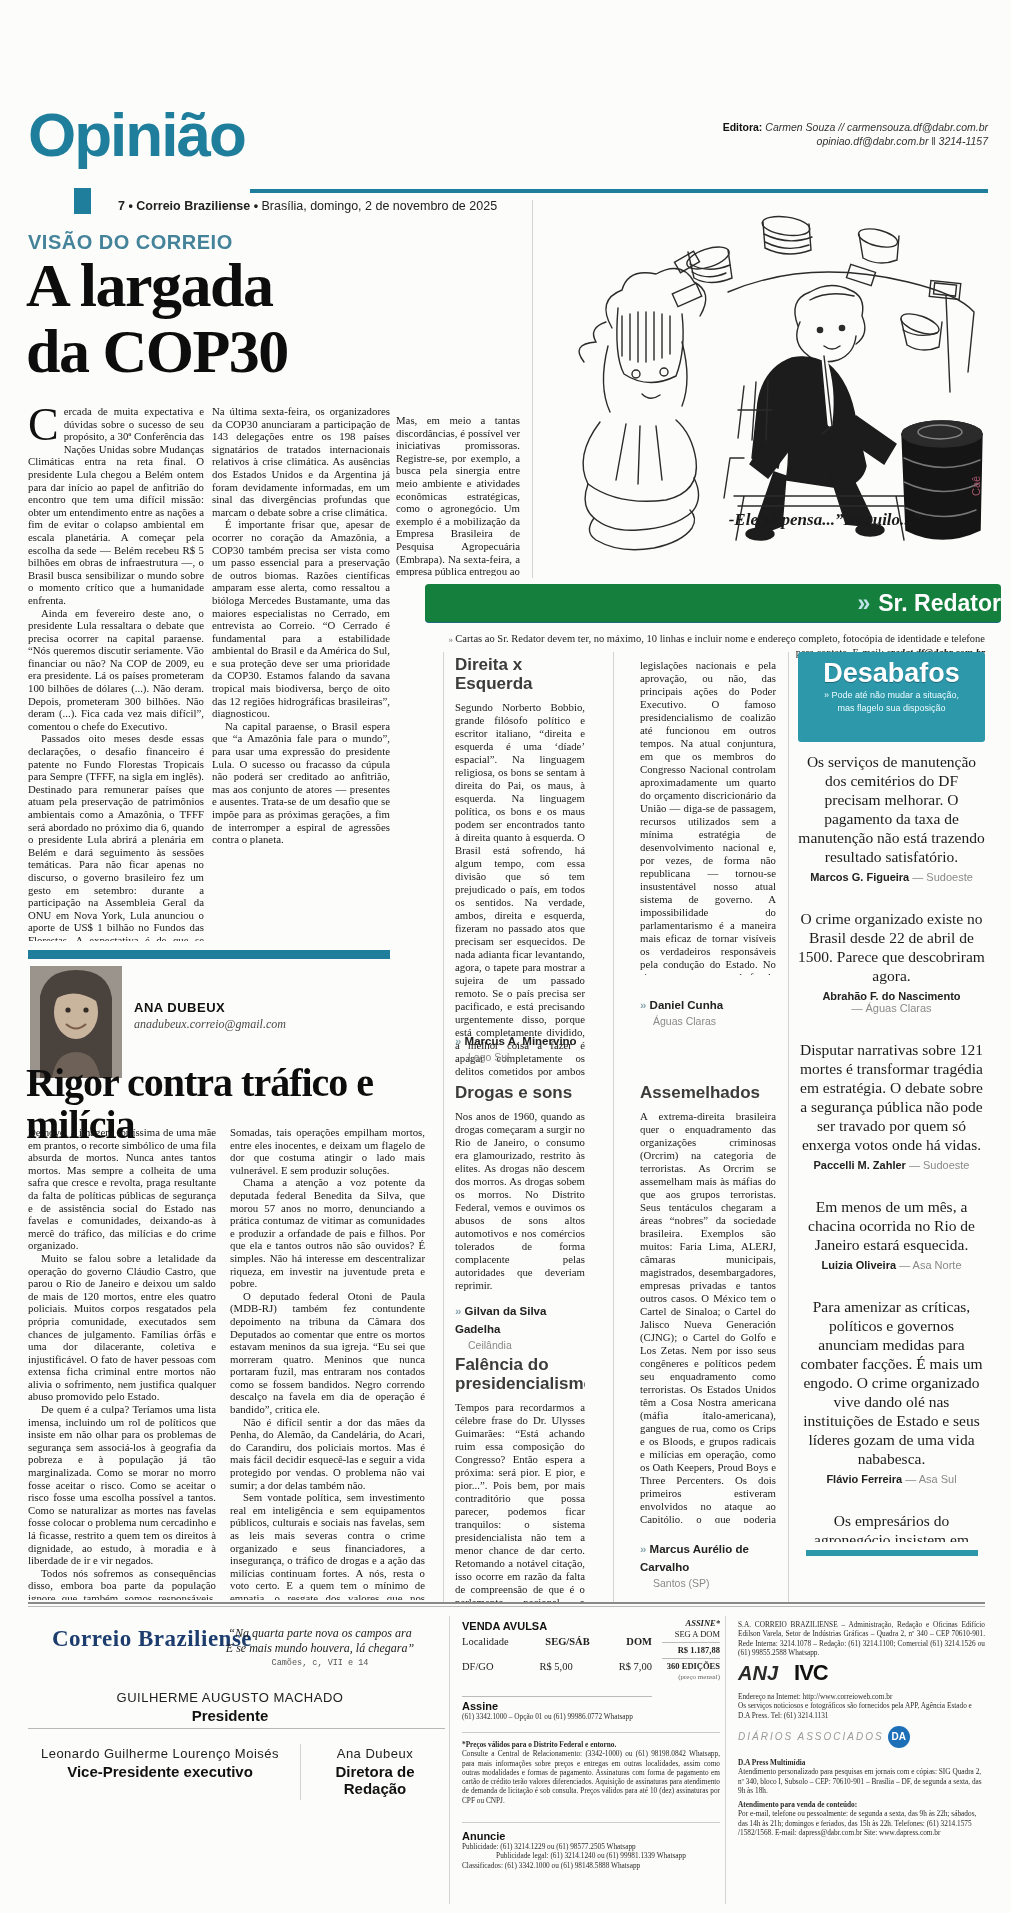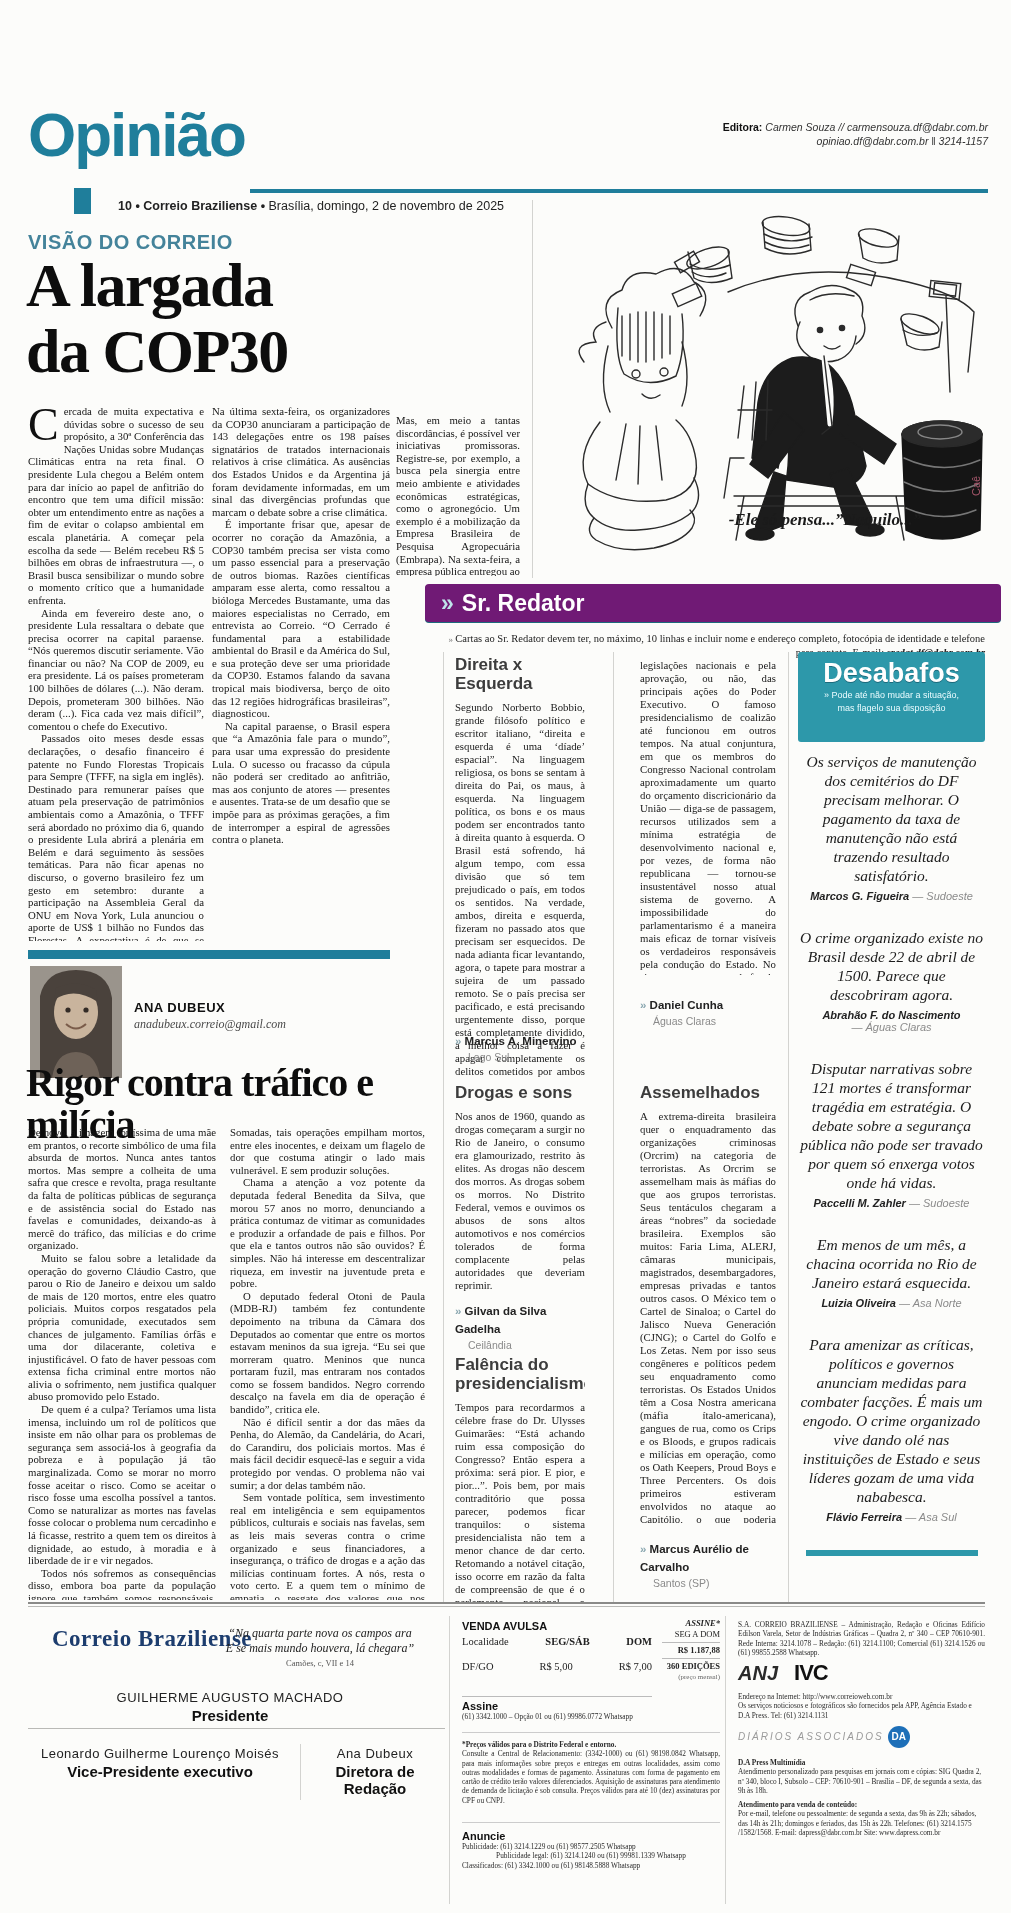--- a/index.html
+++ b/index.html
@@ -32,22 +32,22 @@
   
   .lh{font-family:"Liberation Sans",sans-serif;font-weight:700;font-size:17px;line-height:19px;color:#3c3c3c;margin:0 0 8px 0;}
   .letcol p{margin:0;text-indent:11px;font-size:10.8px;line-height:13px;text-align:justify;color:#1a1a1a;}
   .letcol p:first-child{text-indent:0;}
   .byline{margin-top:10px;font-family:"Liberation Sans",sans-serif;}
   .byline .nm{font-weight:800;font-size:11.5px;color:#222;}
   .byline .nm::before{content:"» ";color:#8aa7b0;}
   .byline .pl{display:block;font-size:10.5px;color:#8a8a8a;margin:2px 0 0 13px;}
 
   
-  .band{background:#701a75;border-radius:4px;box-shadow:0 1px 0 #1d6a7c;color:#fff;
-        font-family:"Liberation Sans",sans-serif;font-weight:800;font-size:23px;line-height:38px;padding-left:16px;}
+  .band{background:#15803d;border-radius:4px;box-shadow:0 1px 0 #1d6a7c;color:#fff;
+        font-family:"Liberation Sans",sans-serif;font-weight:800;font-size:23px;line-height:38px;padding-left:16px;text-align:right;}
   .band .chev{color:#bfe3ea;margin-right:8px;}
   .cartas{font-size:10.5px;line-height:14px;color:#222;text-align:right;}
   .cartas::before{content:"» ";color:#777;font-size:9px;}
   .cartas .em{font-weight:bold;font-style:italic;}
 
   
   .desbox{background:#2d98aa;border-radius:3px;color:#fff;text-align:center;padding-top:6px;}
   .desbox .t{font-family:"Liberation Sans",sans-serif;font-weight:800;font-size:27px;line-height:30px;
         text-shadow:0 1px 0 #1d6a7c;}
   .desbox .s{font-family:"Liberation Sans",sans-serif;font-size:9px;line-height:11px;color:#eafcff;padding:2px 10px 0 10px;}
@@ -64,42 +64,42 @@
   
   .vrule{width:1px;background:#d3d3d0;}
   .hrule{height:1px;background:#b9b9b6;}
 
   
   .caption{font-weight:700;font-style:italic;font-size:17px;color:#1b1b1b;text-align:center;}
 
   
   .cblogo{font-family:"Liberation Serif",serif;font-weight:700;color:#1d3d6e;font-size:23px;letter-spacing:.5px;}
   .quote{font-style:italic;font-size:12px;line-height:15px;text-align:center;color:#222;}
-  .quote .att{font-style:normal;font-size:8.5px;color:#555;}
+  .quote .att{font-style:normal;font-size:8.5px;color:#555;font-family:Liberation Mono, monospace;}
   .fname{text-align:center;font-family:"Liberation Sans",sans-serif;}
   .fname .n{font-size:13px;color:#222;letter-spacing:.5px;}
   .fname .r{font-weight:800;font-size:15px;color:#111;margin-top:2px;}
   .ftsmall{font-size:7.3px;line-height:9.3px;color:#2a2a2a;text-align:justify;}
   .ftlabel{font-family:"Liberation Sans",sans-serif;font-weight:800;font-size:11px;color:#111;}
   .fttable{font-size:10.5px;color:#222;}
   .logoANJ{font-family:"Liberation Sans",sans-serif;font-weight:800;font-style:italic;font-size:20px;color:#2a2a2a;}
   .logoIVC{font-family:"Liberation Sans",sans-serif;font-weight:900;font-size:22px;color:#111;letter-spacing:-1px;}
   .dabadge{display:inline-block;width:22px;height:22px;border-radius:50%;background:#1d6fb8;color:#fff;
         font-family:"Liberation Sans",sans-serif;font-weight:800;font-size:10px;line-height:22px;text-align:center;}
   .diarios{font-family:"Liberation Sans",sans-serif;font-size:10px;letter-spacing:2px;color:#9a9a9a;font-style:italic;}
 </style>
 </head>
 <body>
 
 <div class="page">
 
   <div class="abs section-title" style="left:28px;top:104px;">Opinião</div>
   <div class="abs mast-nub" style="left:74px;top:188px;width:17px;height:26px;"></div>
   <div class="abs mast-rule" style="left:250px;top:189px;width:738px;"></div>
-  <div class="abs pageinfo" style="left:118px;top:199px;"><b>10 • Correio Braziliense •</b><span> Brasília, domingo, 2 de novembro de 2025</span></div>
+  <div class="abs pageinfo" style="left:118px;top:199px;"><b>7 • Correio Braziliense •</b><span> Brasília, domingo, 2 de novembro de 2025</span></div>
   <div class="abs editorbox" style="right:23px;top:120px;width:330px;">
     <div><span class="lbl">Editora:</span> <span class="it">Carmen Souza // carmensouza.df@dabr.com.br</span></div>
     <div class="it">opiniao.df@dabr.com.br ‖ 3214-1157</div>
   </div>
 
   <div class="abs kicker" style="left:28px;top:231px;">VISÃO DO CORREIO</div>
   <div class="abs headline" style="left:26px;top:252px;width:470px;">
     <div>A largada</div>
     <div>da COP30</div>
   </div>
@@ -266,21 +266,21 @@
 
   <div class="abs vrule" style="left:443px;top:652px;height:950px;"></div>
   <div class="abs vrule" style="left:613px;top:652px;height:950px;"></div>
   <div class="abs vrule" style="left:788px;top:652px;height:950px;"></div>
 
   <div class="abs desbox" style="left:798px;top:652px;width:187px;height:84px;">
     <div class="t">Desabafos</div>
     <div class="s">» Pode até não mudar a situação,</div>
     <div class="s">mas flagelo sua disposição</div>
   </div>
-  <div class="abs" style="left:798px;top:752px;width:187px;height:790px;overflow:hidden;font-style:italic;">
+  <div class="abs" style="left:798px;top:752px;width:187px;height:790px;overflow:hidden;">
     <div class="desitem">
       <div class="tx">Os serviços de manutenção dos cemitérios do DF precisam melhorar. O pagamento da taxa de manutenção não está trazendo resultado satisfatório.</div>
       <div class="au"><span>Marcos G. Figueira</span> <span class="pl">— Sudoeste</span></div>
     </div>
     <div class="desitem">
       <div class="tx">O crime organizado existe no Brasil desde 22 de abril de 1500. Parece que descobriram agora.</div>
       <div class="au"><span>Abrahão F. do Nascimento</span><br><span class="pl">— Águas Claras</span></div>
     </div>
     <div class="desitem">
       <div class="tx">Disputar narrativas sobre 121 mortes é transformar tragédia em estratégia. O debate sobre a segurança pública não pode ser travado por quem só enxerga votos onde há vidas.</div>

